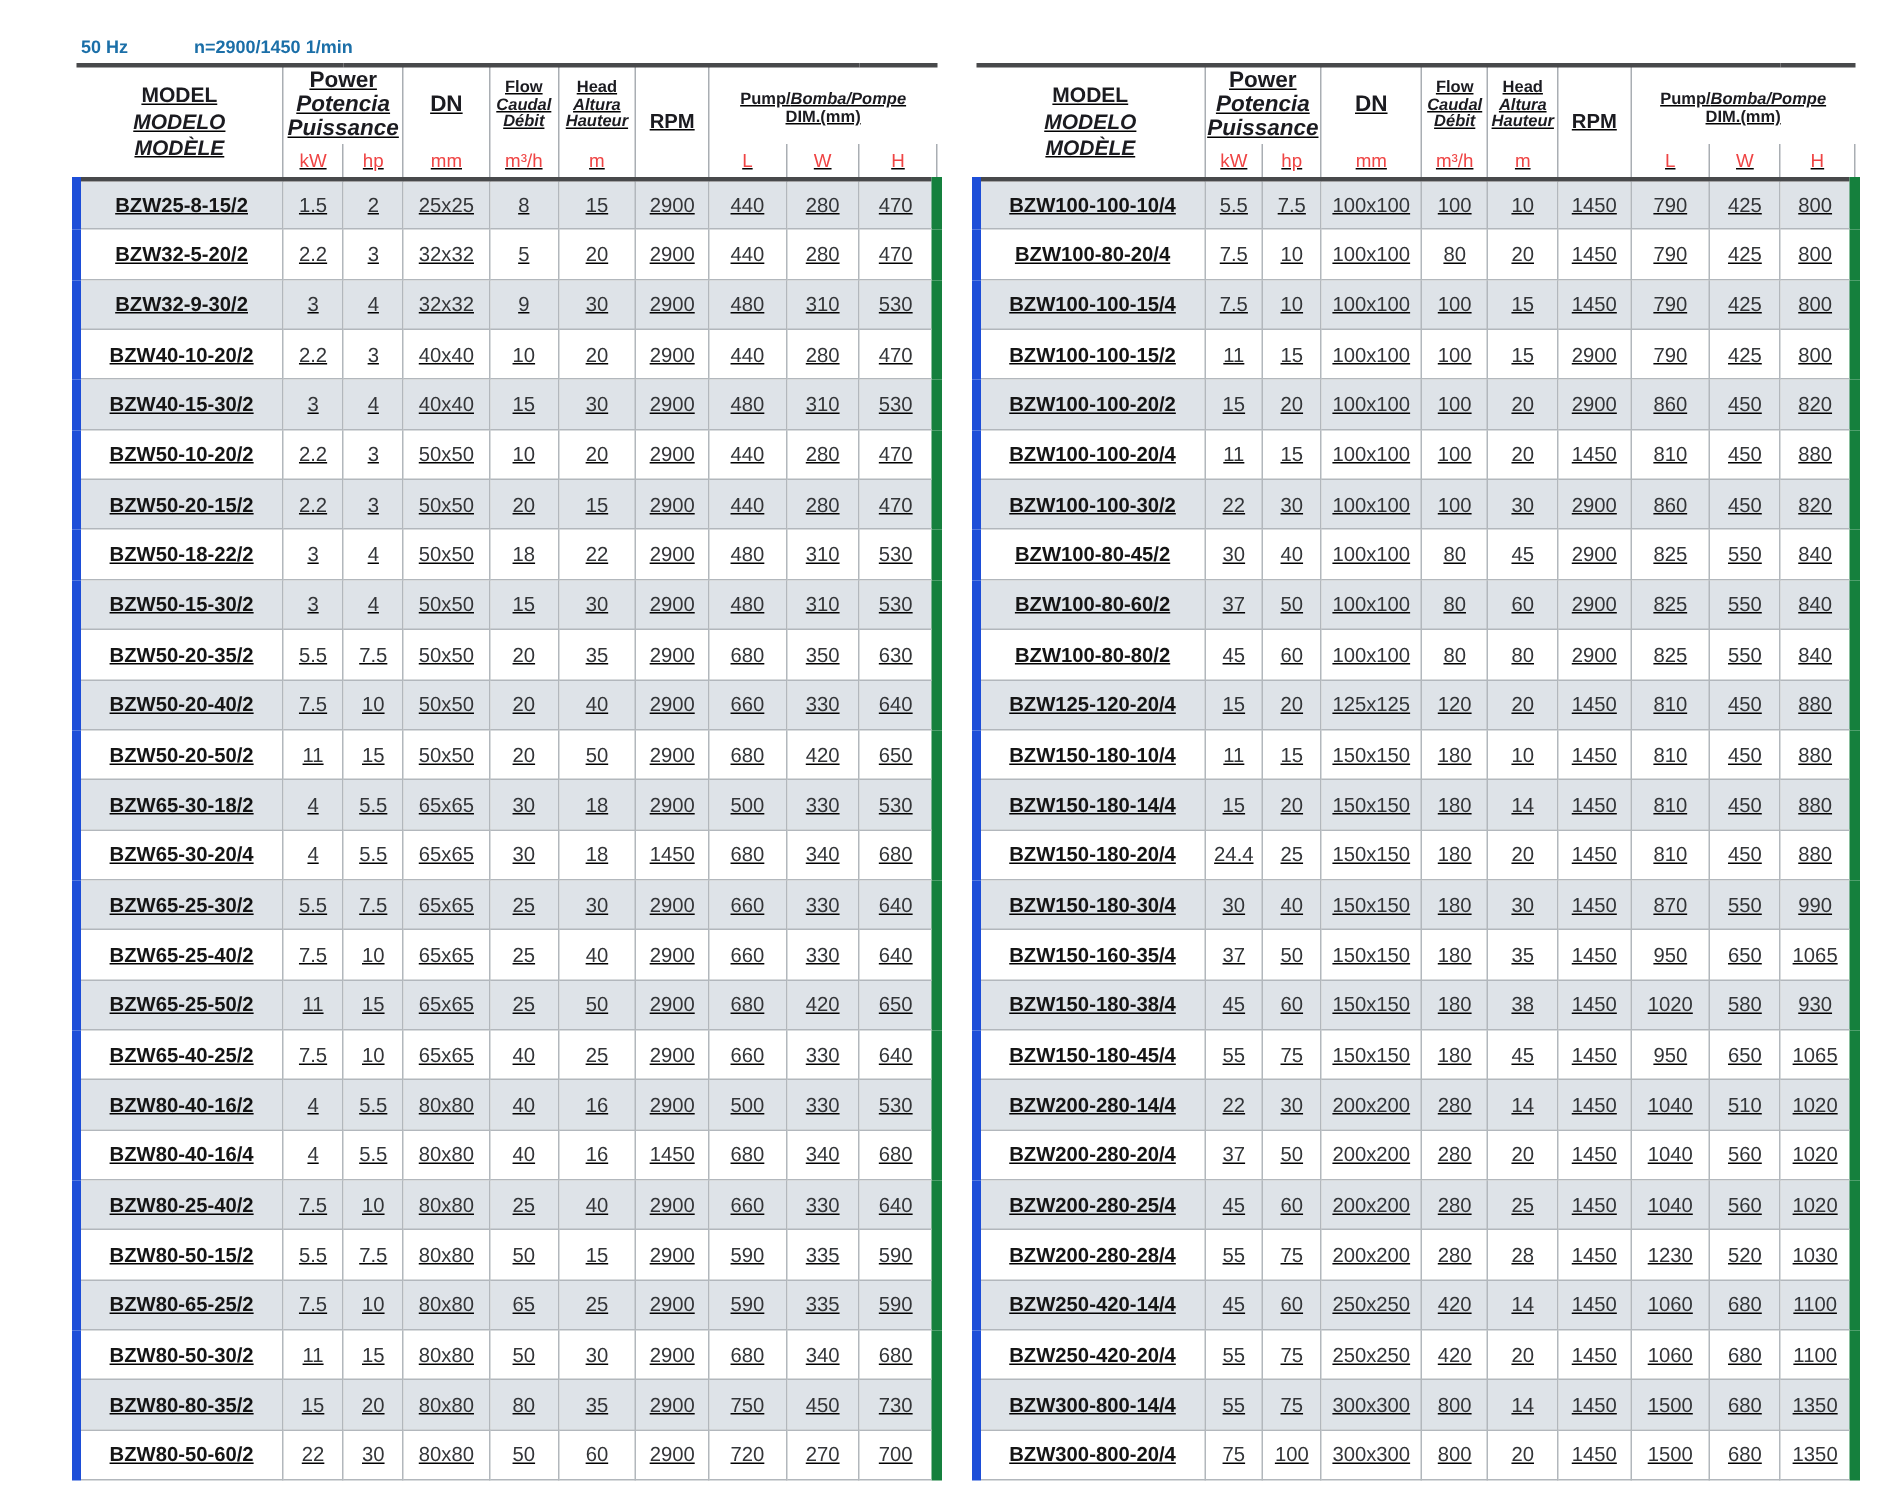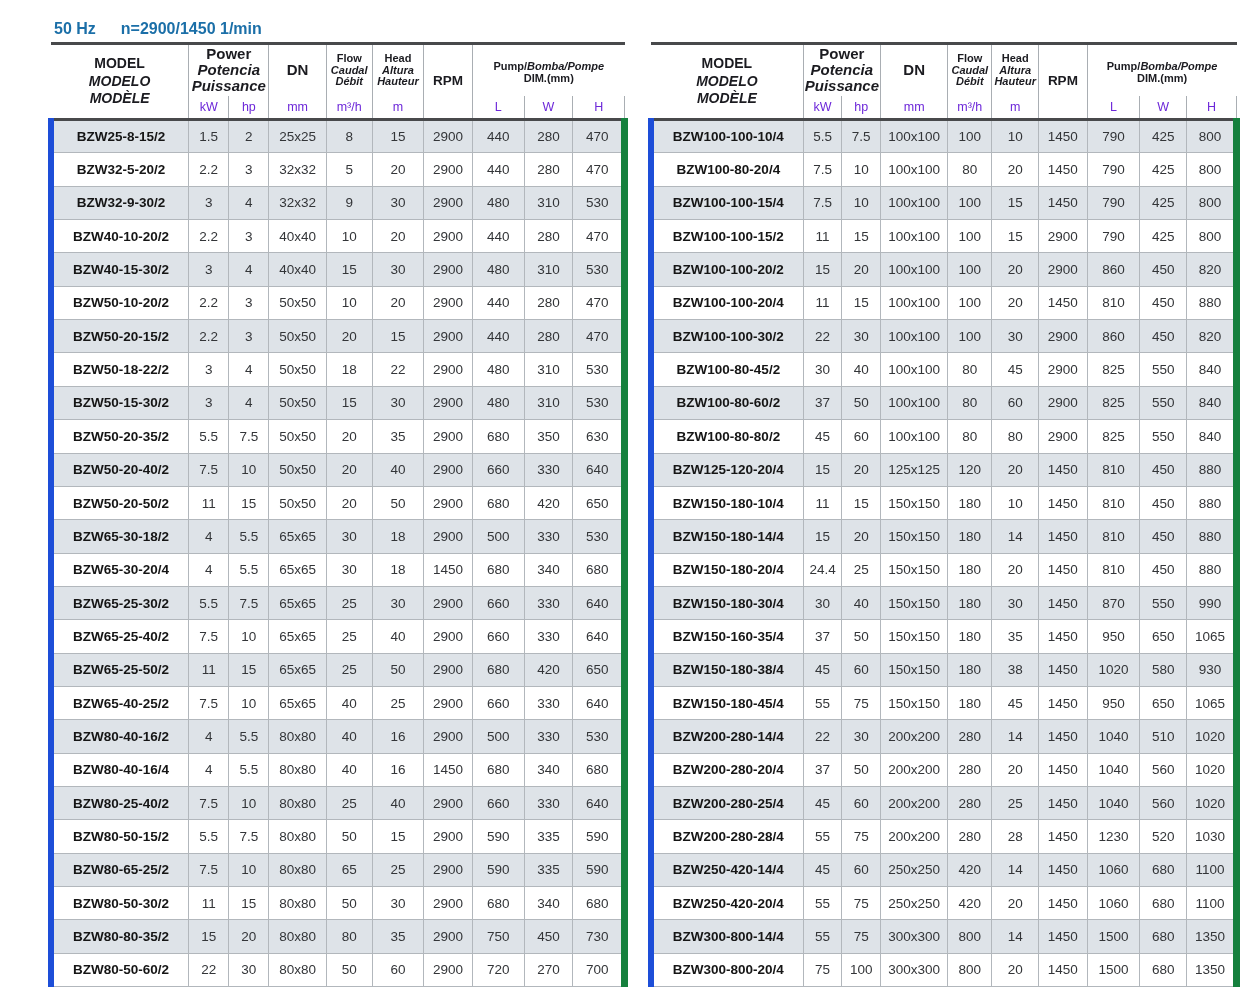--- a/index.html
+++ b/index.html
@@ -22,42 +22,42 @@
   .title-bar{
     display:flex;justify-content:space-between;align-items:flex-end;
     height:34px;padding:0 2px 4px 6px;
   }
   .doc-title{
     color:var(--blue);font-size:16.5px;font-weight:bold;letter-spacing:.2px;
     white-space:nowrap;
   }
   .doc-title .it{font-style:italic;}
   .freq-info{
-    color:var(--blue);font-size:16px;font-weight:bold;
-    display:flex;gap:25px;white-space:nowrap;padding-right:2px;
+    color:var(--blue);font-size:12px;font-weight:bold;
+    display:flex;gap:44px;white-space:nowrap;padding-right:2px;
   }
-  .tables{display:flex;gap:20px;align-items:center;}
+  .tables{display:flex;gap:20px;align-items:center;text-decoration:underline;}
   table{
     border-collapse:collapse;table-layout:fixed;
   }
   .t-left{width:580px;}
   .t-right{width:592px;}
   thead{
     border-top:3px solid var(--rule);
     border-bottom:3px solid var(--rule);
   }
   th{
     font-weight:bold;color:var(--hdr);text-align:center;vertical-align:middle;
     border-left:1px solid #a9aeb3;border-right:1px solid #a9aeb3;
     padding:1px 0;
   }
   tr.h1 th:first-child, tr.h2 th.no-left{border-left:none;}
   tr.h1 th:last-child{border-right:none;}
   tr.h1 th{height:48px;}
-  tr.h2 th{height:24px;font-weight:normal;font-size:12.5px;color:#6d28d9;}
+  tr.h2 th{height:24px;font-weight:normal;font-size:12.5px;color:#ef4444;}
   th .u,th .i{display:block;line-height:1.08;font-size:15px;}
   th .i{font-style:italic;}
   th .sm{font-size:11px;line-height:1.05;}
   .c-model .u,.c-model .i{font-size:14px;line-height:1.25;}
   .c-rpm .u{font-size:13.5px;}
   .c-pump .pl{display:block;line-height:1.1;}
   .c-pump .pl .u,.c-pump .pl .i{display:inline;}
   tbody td{
     border:1px solid var(--grid);
     height:33.35px;text-align:center;vertical-align:middle;

